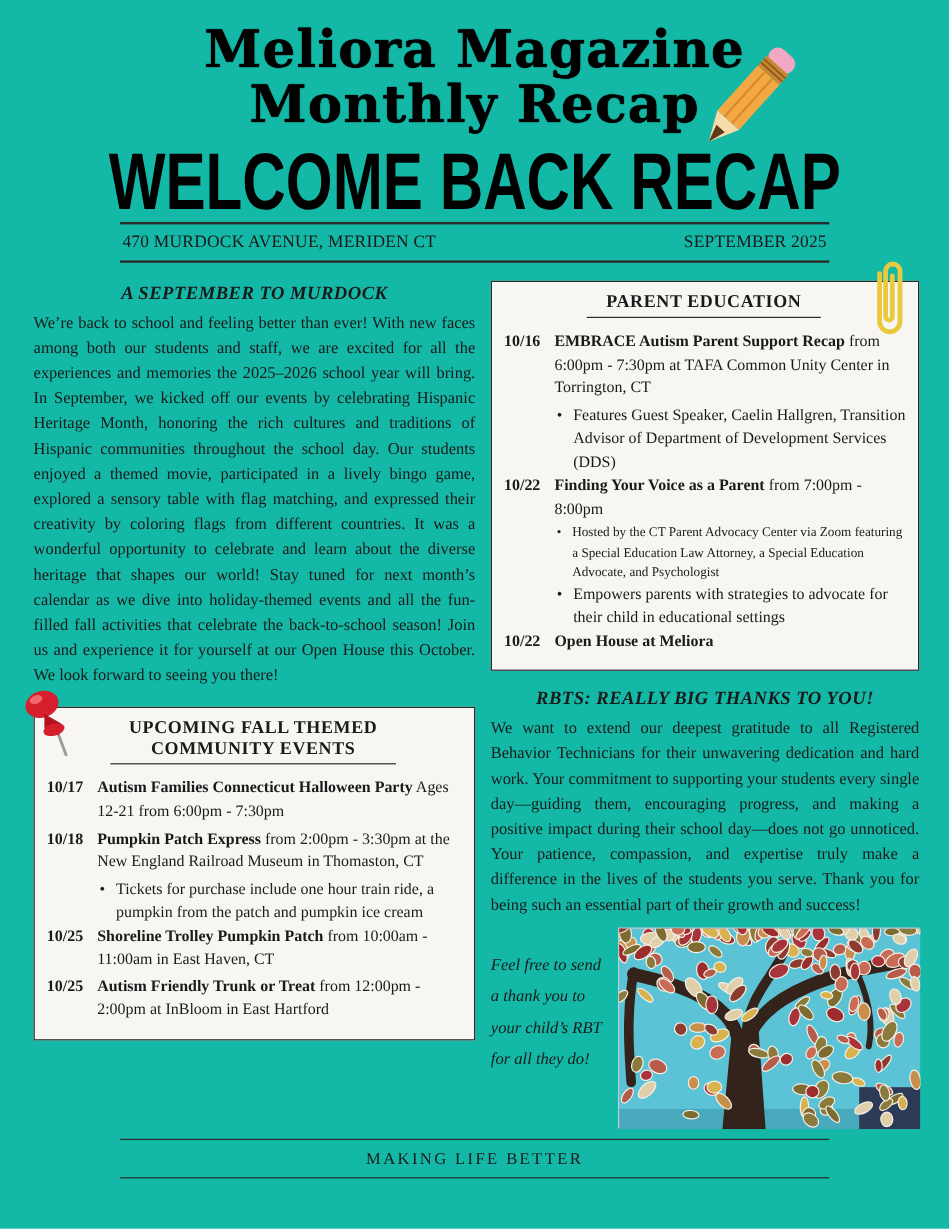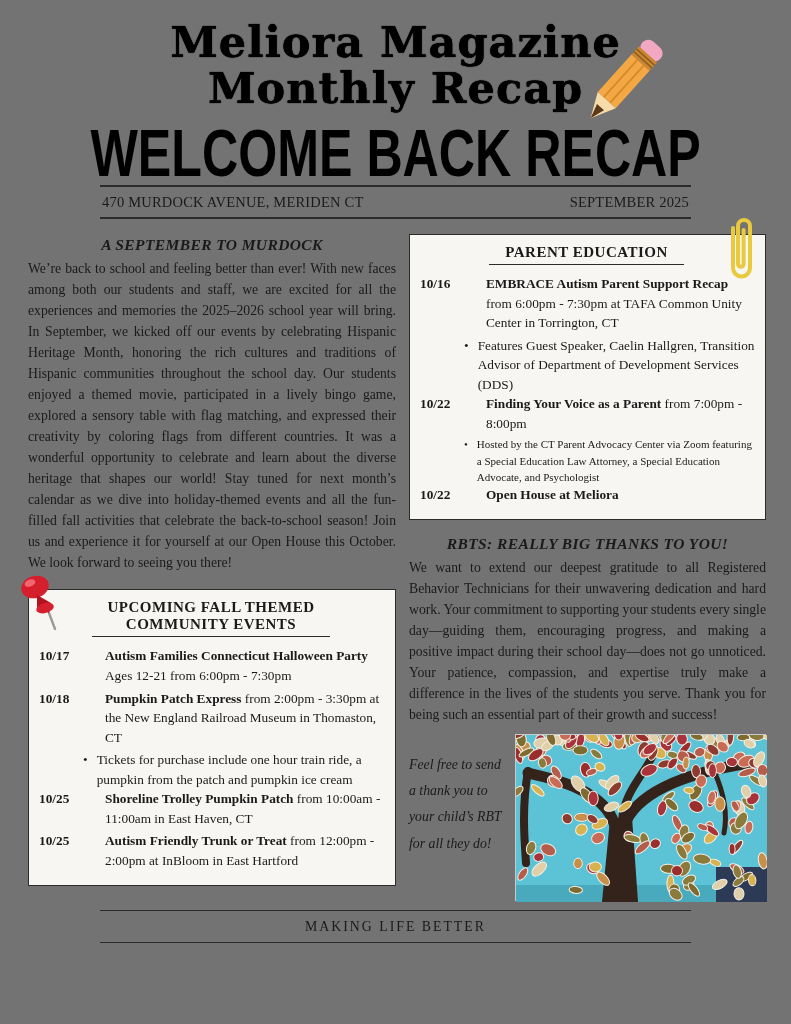--- a/index.html
+++ b/index.html
@@ -1,19 +1,19 @@
 <!DOCTYPE html>
 <html><head>
 <meta charset="utf-8">
 <style>
   * { margin:0; padding:0; box-sizing:border-box; }
   html,body { background:#e8e8e8; }
   .page {
     position:relative; width:791px; height:1024px; margin:0 auto;
-    background:#737373; overflow:hidden;
+    background:#14b8a6; overflow:hidden;
     font-family:"Liberation Serif", serif; color:#1a1a1a;
   }
   
   .masthead { position:relative; padding-top:20px; text-align:center; }
   .mast-title {
     font-family:"DejaVu Serif", serif; font-weight:bold;
     font-size:43px; line-height:1.06; letter-spacing:1px; color:#000;
     text-shadow:0 0 .8px #000, 0 0 .8px #000;
   }
   .pencil-wrap { position:absolute; top:26px; right:112px; width:112px; height:116px; }
@@ -41,21 +41,21 @@
   .box {
     position:relative; border:1.6px solid #2b2b2b; background:#f7f6f2;
     padding:9px 10px 12px 8px;
   }
   .box-title {
     width:max-content; margin:0 auto 9px; text-align:center;
     font-weight:bold; font-size:15px; letter-spacing:.5px;
     border-bottom:1.5px solid #2b2b2b; padding:0 16px 3px;
   }
   .box-title span { display:block; }
-  .event { display:flex; font-size:13.3px; line-height:1.47; margin-bottom:3px;gap:24px; }
+  .event { display:flex; font-size:13.3px; line-height:1.47; margin-bottom:3px; }
   .edate { width:44px; flex:none; font-weight:bold; padding-left:2px; }
   .ebody { flex:1; }
   .bullet { display:flex; }
   .bullet::before { content:"\2022"; flex:none; margin:0 9px 0 46px; }
   
   .rbts-title { margin:15px 0 5px; }
   .rbts-bottom { display:flex; margin-top:8px; }
   .caption {
     width:106px; flex:none; font-style:italic; text-align:left;
     font-size:13.8px; line-height:1.9; padding:18px 4px 0 0;
@@ -183,20 +183,23 @@
         </div>
 
         <div class="event">
           <div class="edate">10/22</div>
           <div class="ebody">
             <span><b>Finding Your Voice as a Parent</b><span> from 7:00pm - 8:00pm</span></span>
           </div>
         </div>
         <div class="bullet" style="font-size:11px; line-height:1.47;">
           <span>Hosted by the CT Parent Advocacy Center via Zoom featuring a Special Education Law Attorney, a Special Education Advocate, and Psychologist</span>
+        </div>
+        <div class="bullet" style="font-size:13.3px; line-height:1.47;">
+          <span>Empowers parents with strategies to advocate for their child in educational settings</span>
         </div>
 
         <div class="event">
           <div class="edate">10/22</div>
           <div class="ebody">
             <span><b>Open House at Meliora</b></span>
           </div>
         </div>
       </div>
 

